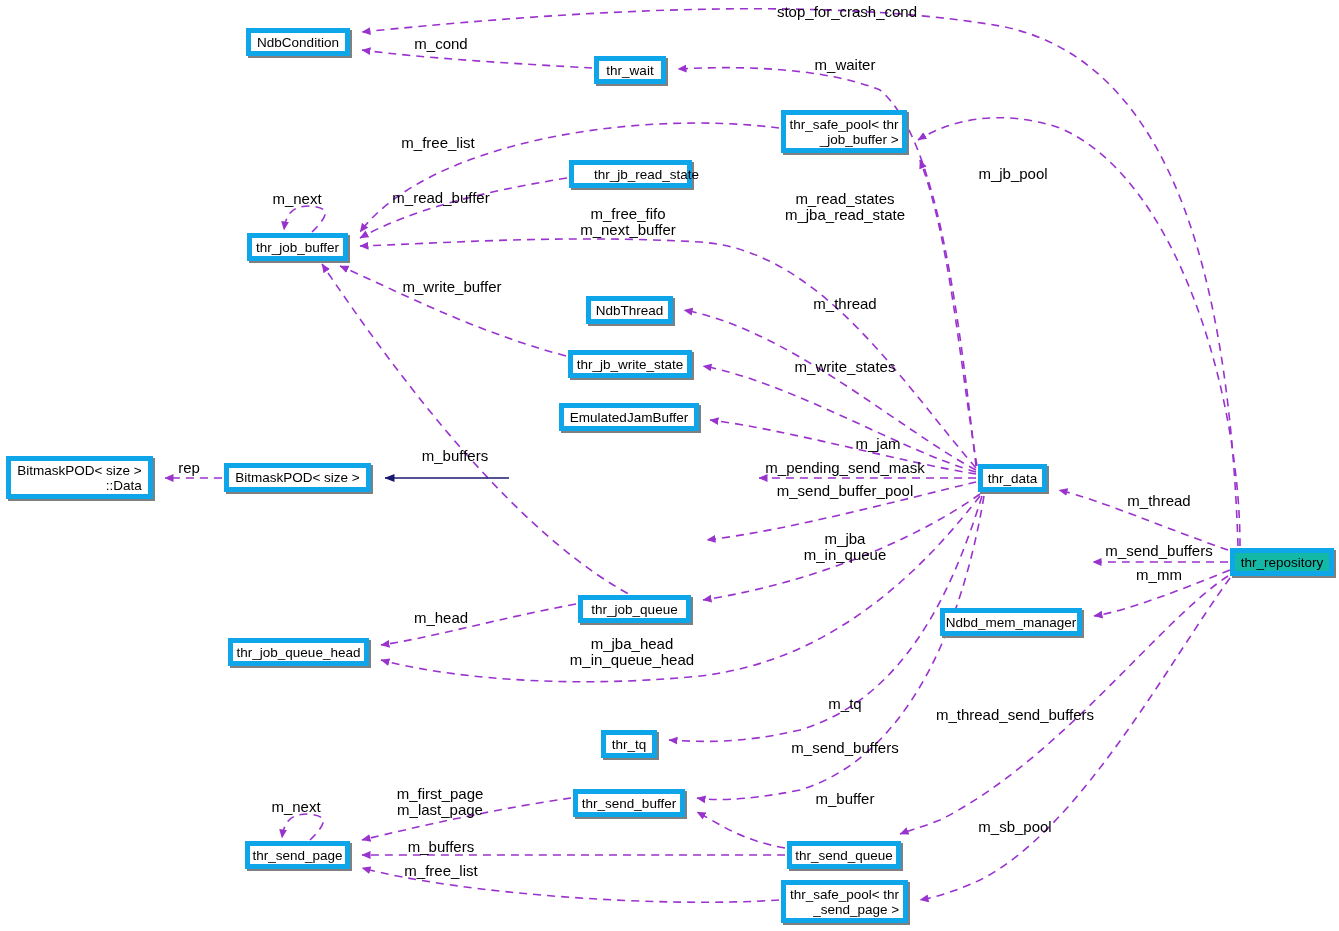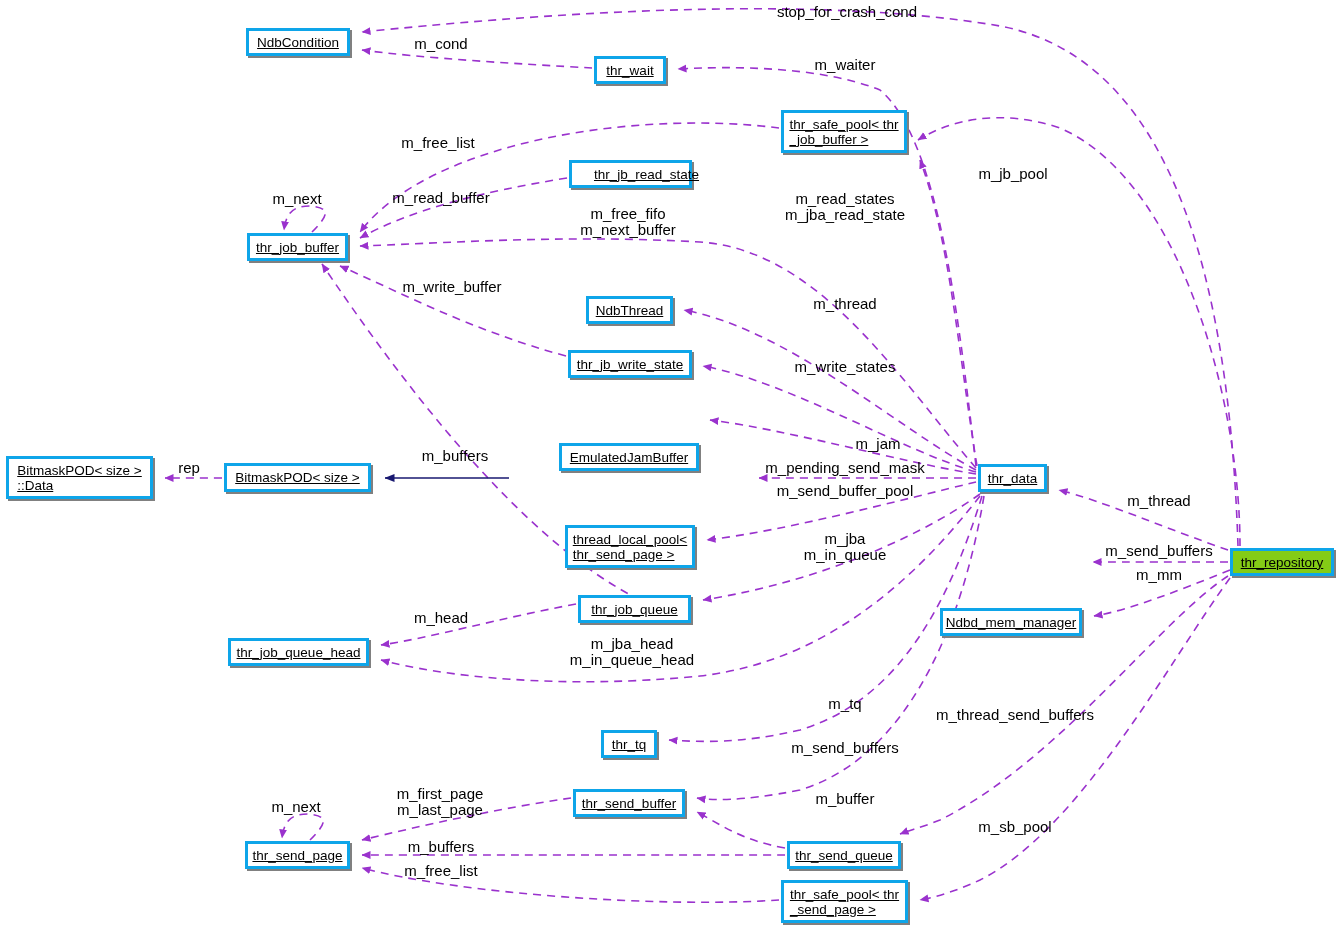--- a/index.html
+++ b/index.html
@@ -18,35 +18,34 @@
   #edges {
     position: absolute;
     left: 0;
     top: 0;
     width: 1339px;
     height: 931px;
   }
   .node {
     position: absolute;
     box-sizing: border-box;
-    border: 3px solid #0ea5e9;
+    border: 5px solid #0ea5e9;
     background: #ffffff;
     color: #000000;
     font-size: 13.5px;
     line-height: 15px;
     display: flex;
     align-items: center;
     justify-content: center;
-    text-align: left;
+    text-align: right;
     box-shadow: 2px 2px 0 0 #808080;
     white-space: pre-line;
-    text-decoration: underline;
   }
   .node.highlight {
-    background: #84cc16;
+    background: #14b8a6;
   }
   .edge-label {
     position: absolute;
     font-size: 15px;
     line-height: 16px;
     color: #000000;
     white-space: pre-line;
     text-align: center;
     transform: translate(-50%, -50%);
     pointer-events: none;
@@ -138,27 +137,25 @@
   </svg>
 
   <div class="node" style="left:246px;top:28px;width:104px;height:28px;">NdbCondition</div>
   <div class="node" style="left:594px;top:56px;width:72px;height:28px;">thr_wait</div>
   <div class="node" style="left:781px;top:110px;width:126px;height:43px;">thr_safe_pool&lt; thr
 _job_buffer &gt;</div>
   <div class="node" style="left:569px;top:160px;width:123px;height:28px;padding-left:32px;">thr_jb_read_state</div>
   <div class="node" style="left:247px;top:233px;width:101px;height:28px;">thr_job_buffer</div>
   <div class="node" style="left:586px;top:296px;width:87px;height:28px;">NdbThread</div>
   <div class="node" style="left:568px;top:350px;width:124px;height:28px;">thr_jb_write_state</div>
-  <div class="node" style="left:559px;top:403px;width:140px;height:28px;margin-top:40px;">EmulatedJamBuffer</div>
+  <div class="node" style="left:559px;top:403px;width:140px;height:28px;">EmulatedJamBuffer</div>
   <div class="node" style="left:6px;top:456px;width:147px;height:43px;">BitmaskPOD&lt; size &gt;
 ::Data</div>
   <div class="node" style="left:224px;top:463px;width:147px;height:29px;">BitmaskPOD&lt; size &gt;</div>
   <div class="node" style="left:978px;top:464px;width:69px;height:28px;">thr_data</div>
-  <div class="node" style="left:565px;top:525px;width:130px;height:43px;">thread_local_pool&lt;
-thr_send_page &gt;</div>
   <div class="node highlight" style="left:1230px;top:548px;width:104px;height:28px;">thr_repository</div>
   <div class="node" style="left:578px;top:595px;width:113px;height:28px;">thr_job_queue</div>
   <div class="node" style="left:940px;top:608px;width:142px;height:28px;">Ndbd_mem_manager</div>
   <div class="node" style="left:228px;top:638px;width:141px;height:28px;">thr_job_queue_head</div>
   <div class="node" style="left:601px;top:730px;width:56px;height:28px;">thr_tq</div>
   <div class="node" style="left:573px;top:789px;width:112px;height:28px;">thr_send_buffer</div>
   <div class="node" style="left:245px;top:841px;width:105px;height:28px;">thr_send_page</div>
   <div class="node" style="left:787px;top:841px;width:114px;height:28px;">thr_send_queue</div>
   <div class="node" style="left:781px;top:880px;width:127px;height:43px;">thr_safe_pool&lt; thr
 _send_page &gt;</div>

